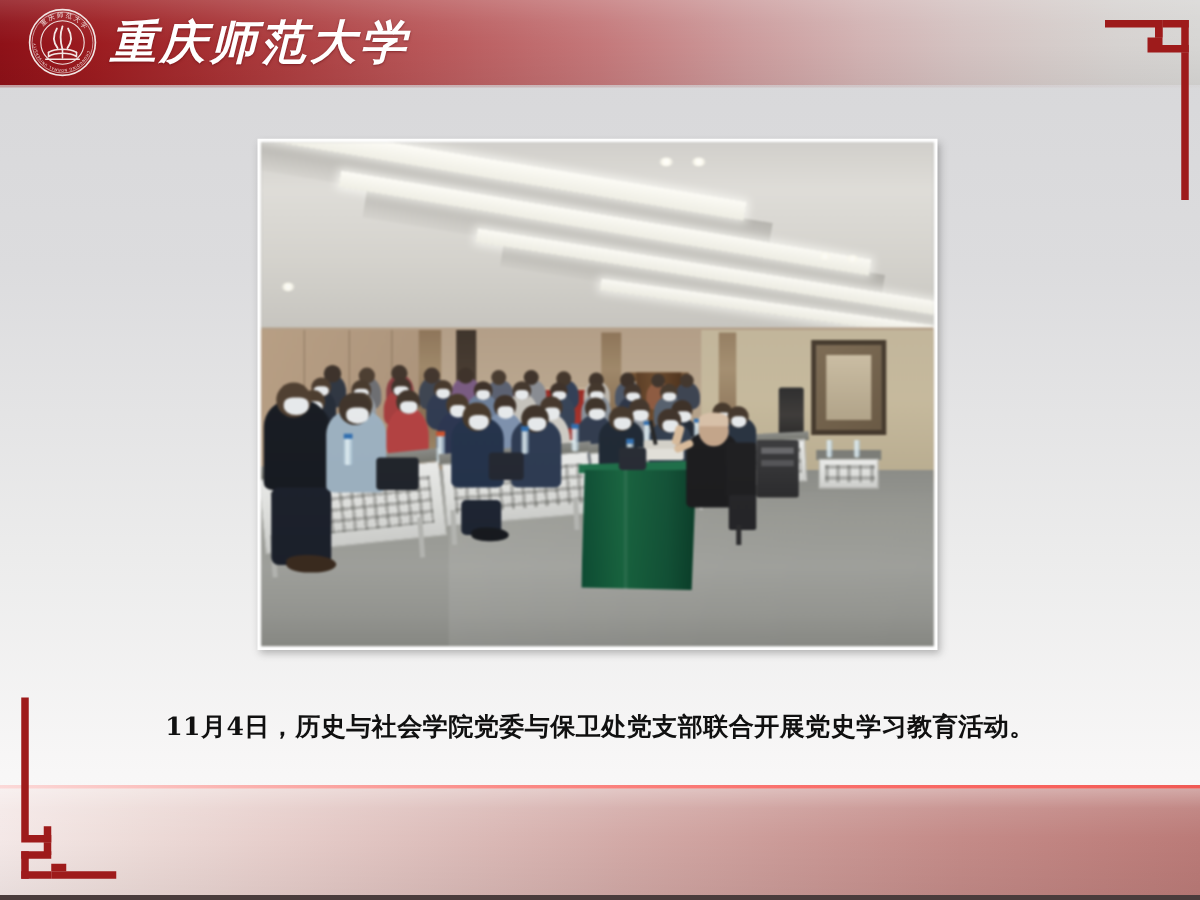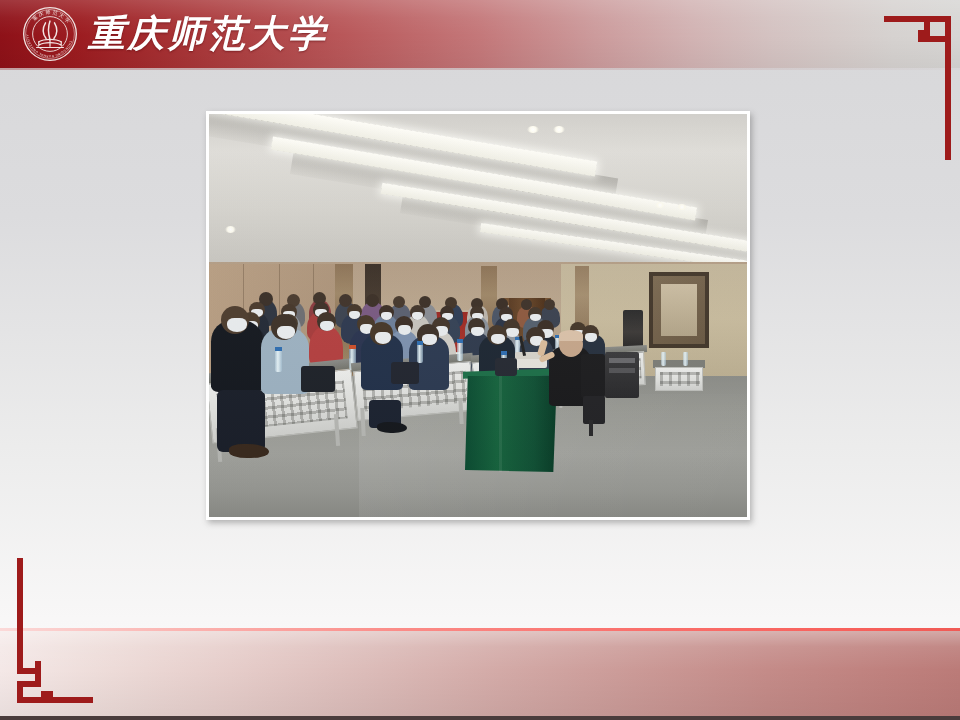--- a/index.html
+++ b/index.html
@@ -618,20 +618,21 @@
       <div class="ph-layer" style="left:400px; top:254px; width:26px; height:5px; background:#555558;"></div>
 
       <div class="ph-layer" style="left:92px;  top:252px; width:34px; height:26px; background:#1e2229; border-radius:3px;"></div>
       <div class="ph-layer" style="left:182px; top:248px; width:28px; height:22px; background:#222630; border-radius:3px;"></div>
       <div class="ph-layer" style="left:286px; top:244px; width:22px; height:18px; background:#262a33; border-radius:3px;"></div>
 
       <div class="photo-grain"></div>
     </div>
   </div>
 
+  <div class="caption">11月4日，历史与社会学院党委与保卫处党支部联合开展党史学习教育活动。</div>
 
   <div class="footer-hair"></div>
   <div class="footer-band"></div>
   <div class="footer-edge"></div>
 
   <div>
     <div class="orn bl-vbig"></div>
     <div class="orn bl-h1"></div>
     <div class="orn bl-vsm"></div>
     <div class="orn bl-box-t"></div>

